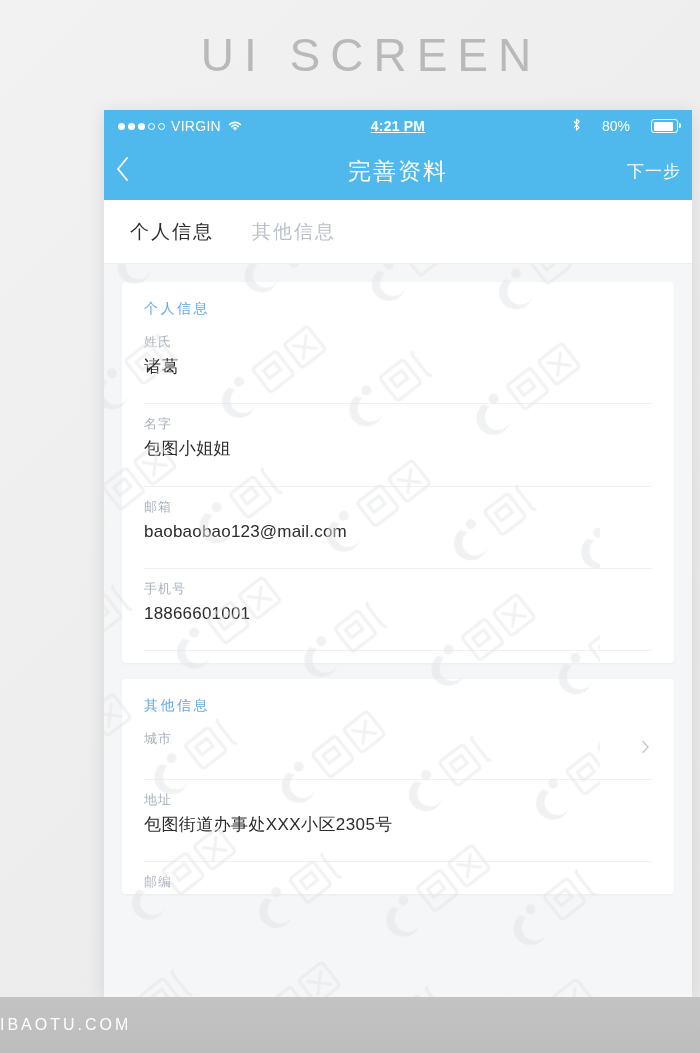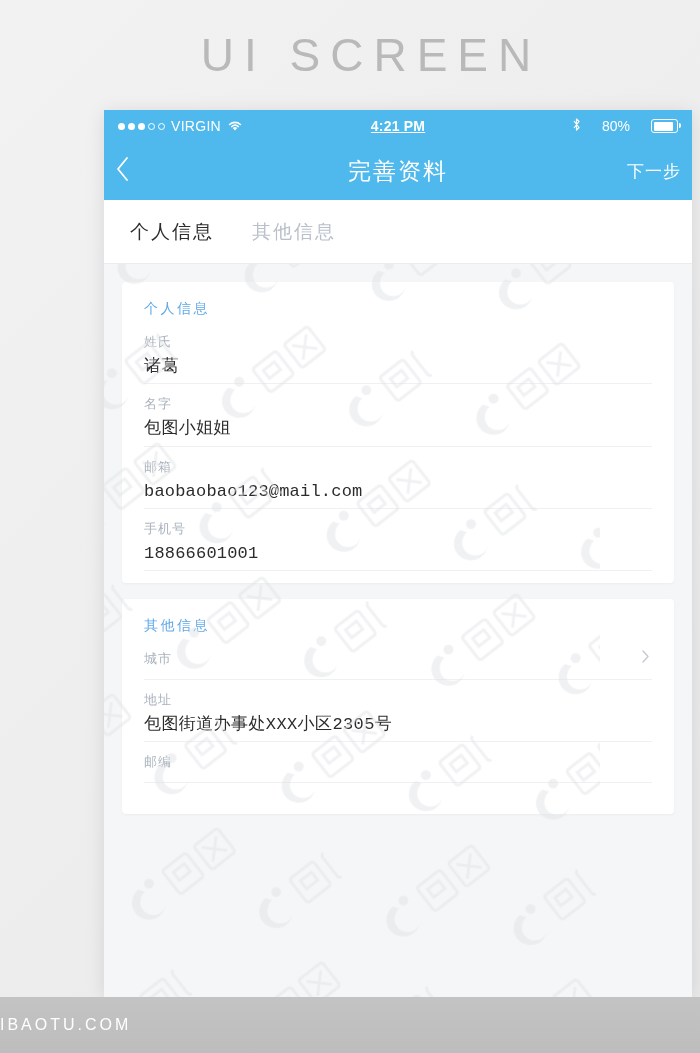--- a/index.html
+++ b/index.html
@@ -196,23 +196,22 @@
 
   .card-title {
     color: #5fa9e8;
     font-size: 14px;
     letter-spacing: 2.5px;
     padding: 18px 0 4px 0;
   }
 
   .field {
     border-bottom: 1px solid #eef0f2;
-    padding: 11px 0 6px 0;
-    position: relative;
-    font-family: Liberation Mono, monospace;
+    padding: 11px 0 26px 0;
+    position: relative;
   }
   .field:last-child { border-bottom: 1px solid #eef0f2; }
   .field-label {
     font-size: 13px;
     color: #aab2bd;
     letter-spacing: 1px;
     margin-bottom: 5px;
   }
   .field-value {
     font-size: 17px;

